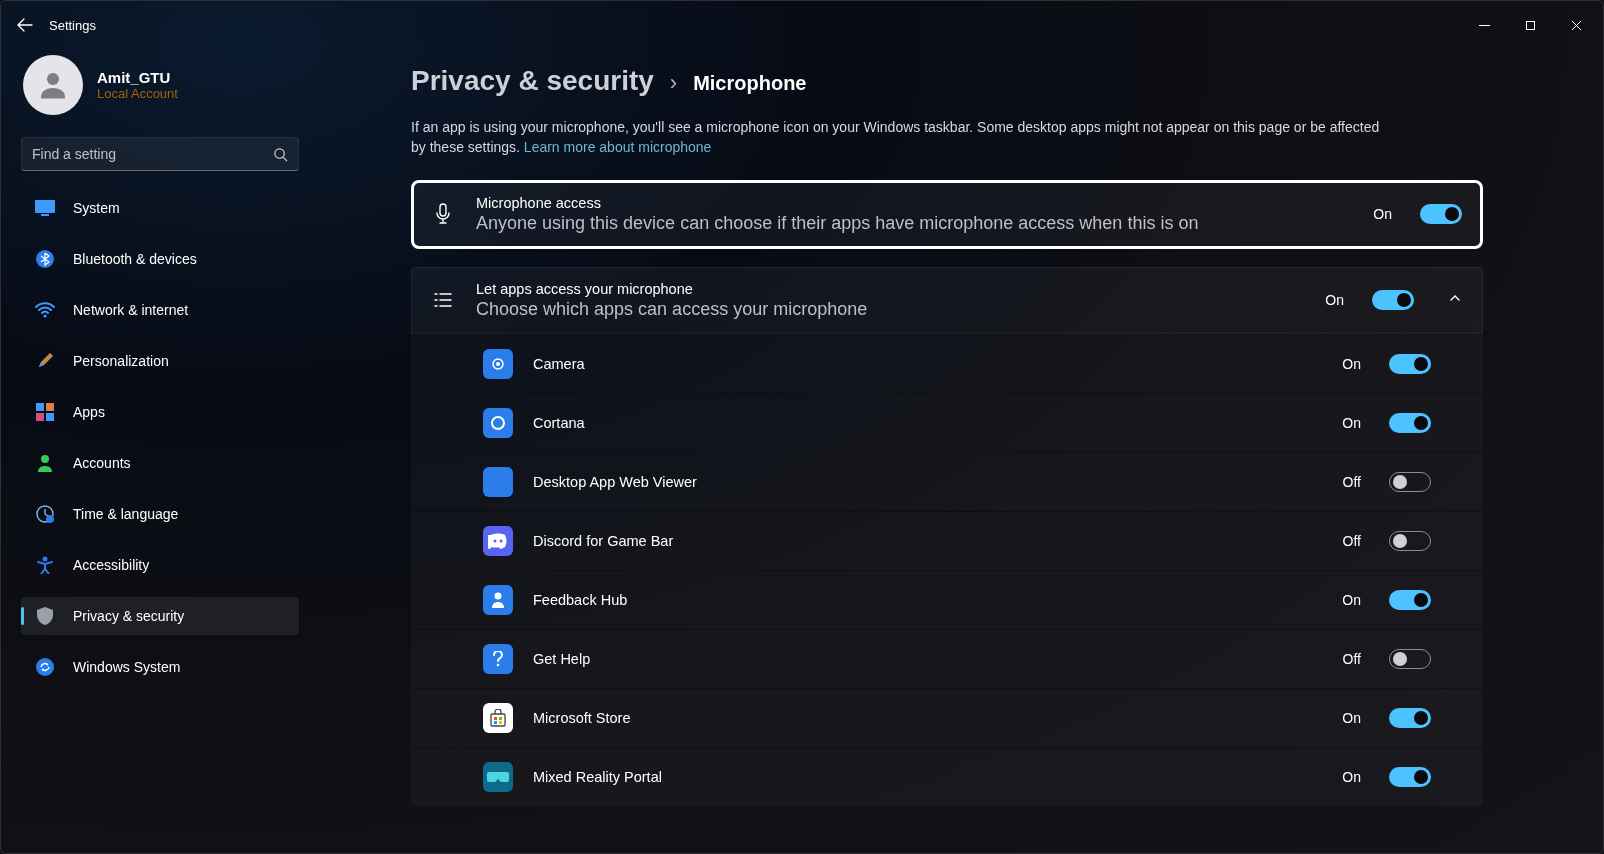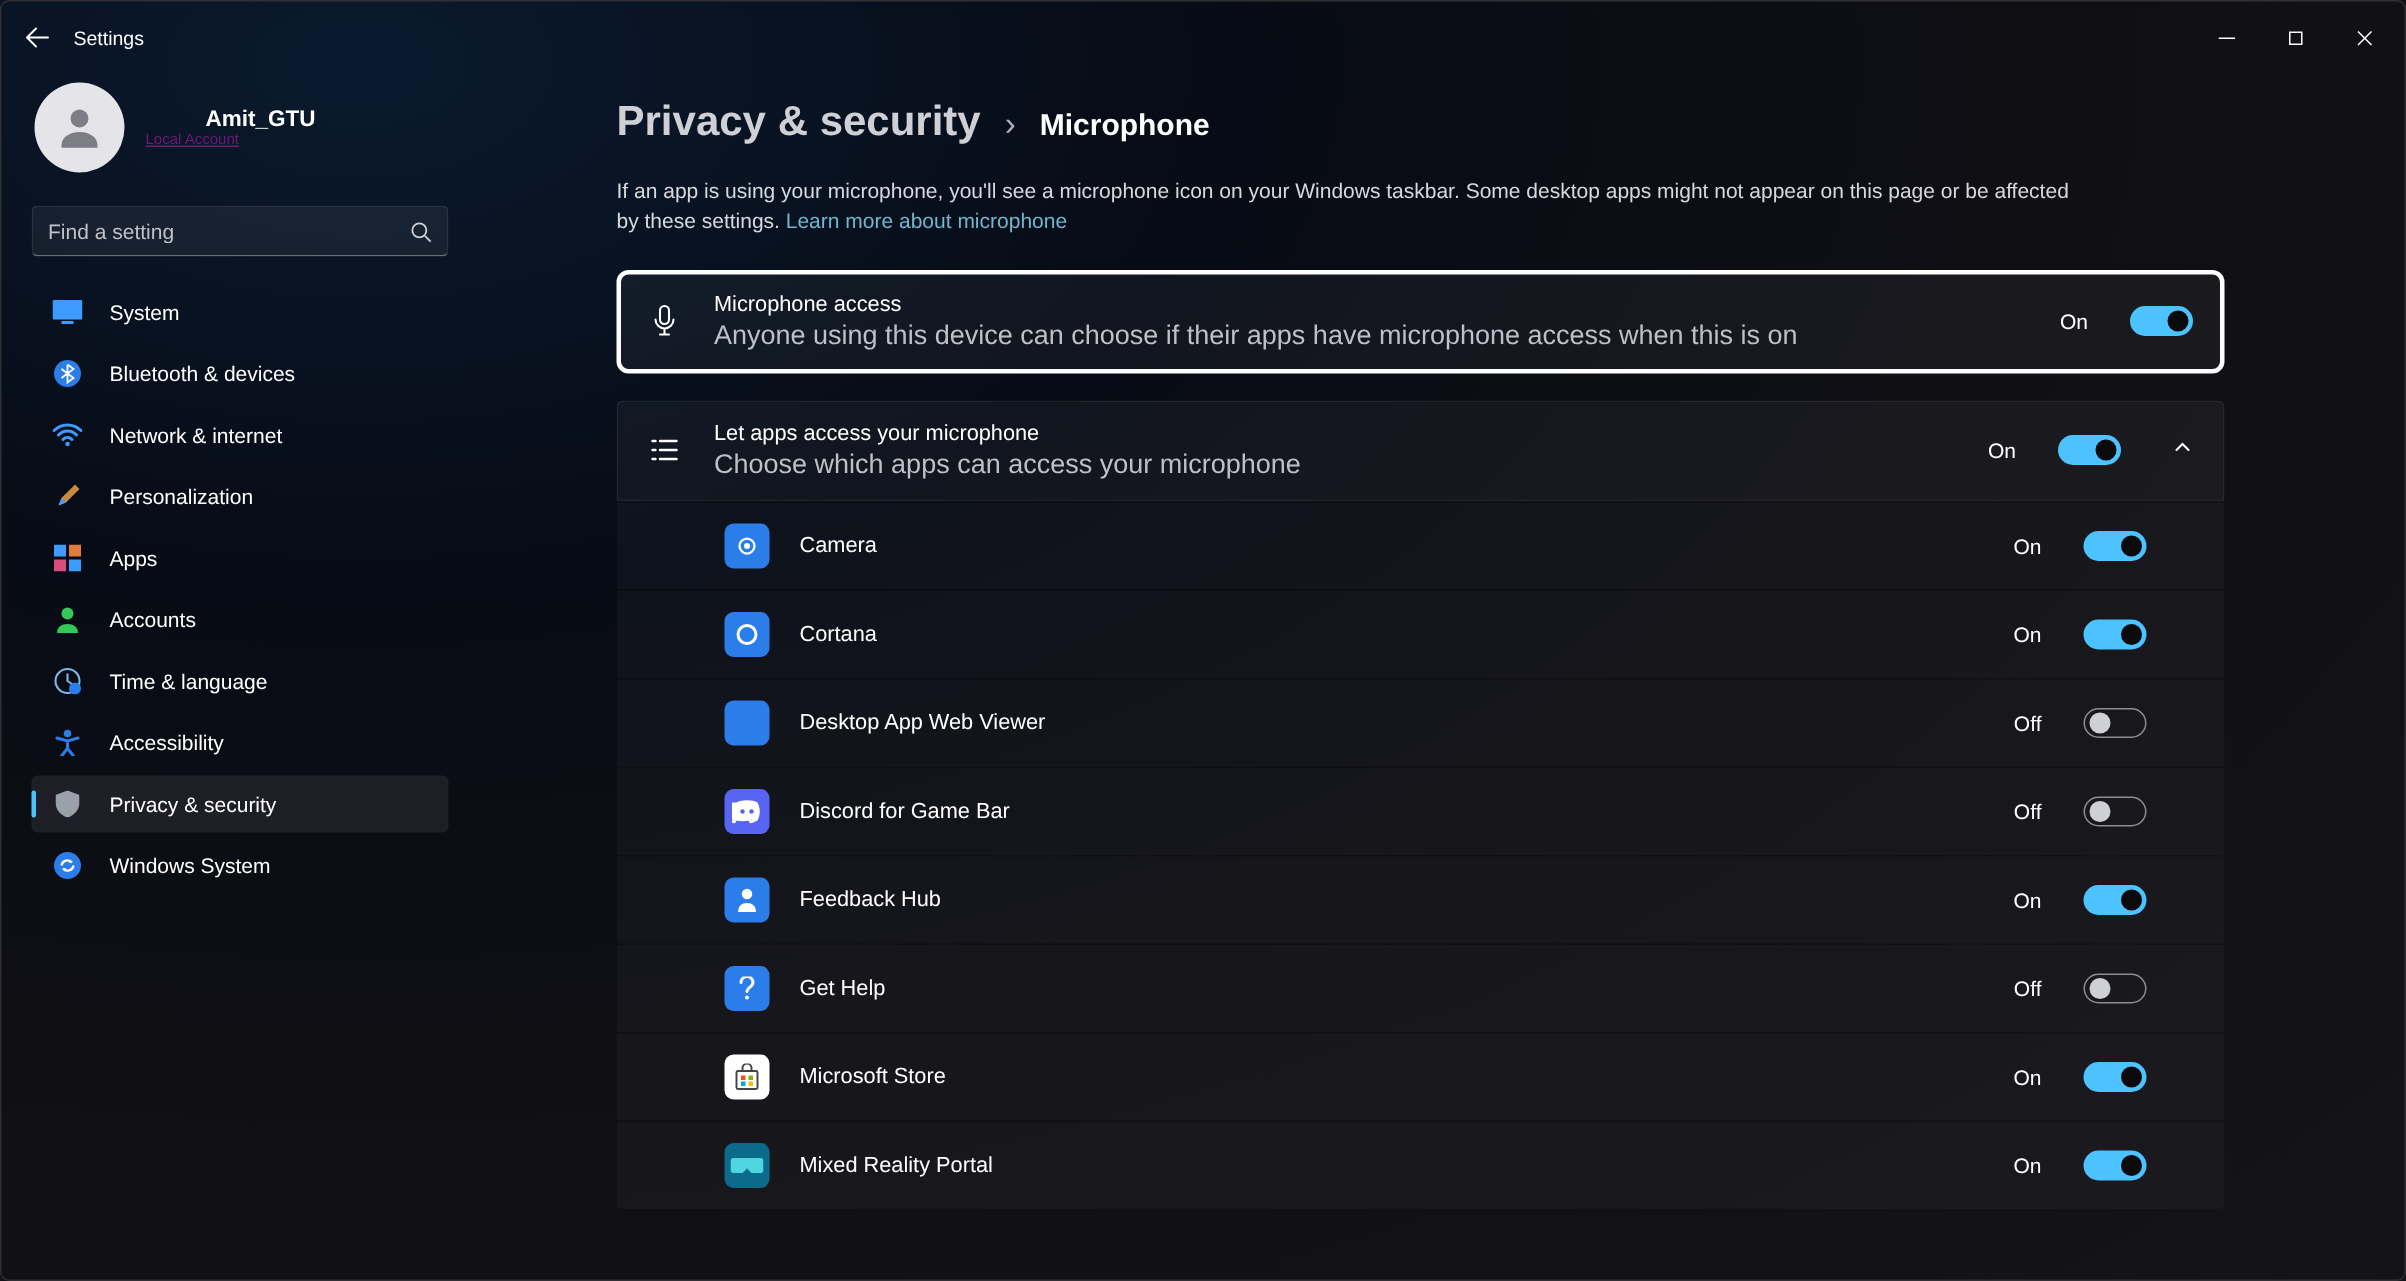--- a/index.html
+++ b/index.html
@@ -29,38 +29,38 @@
 .win-btn { width:46px; height:32px; display:flex; align-items:center; justify-content:center; color:#fff; }
 .layout { display:flex; height:calc(100% - 48px); }
 .sidebar { width: 310px; padding: 0 12px 0 20px; flex-shrink:0; }
 .profile { display:flex; align-items:center; gap:14px; padding: 6px 4px 18px 2px;}
 .avatar {
   width:60px; height:60px; border-radius:50%;
   background:#e4e4e9;
   display:flex; align-items:center; justify-content:center;
 }
 .avatar svg { fill:#7d7d85; }
-.user-name { font-size:15px; font-weight:600;margin-left:40px; }
-.user-sub { font-size:10px; color:#701a75;text-decoration:underline; }
+.user-name { font-size:15px; font-weight:600; }
+.user-sub { font-size:13px; color:#a16207; }
 .search {
   margin: 4px 0 18px 0;
   height:34px;
   background: rgba(255,255,255,0.06);
   border: 1px solid rgba(255,255,255,0.08);
   border-bottom: 1px solid rgba(255,255,255,0.35);
   border-radius:4px;
   display:flex; align-items:center;
   padding: 0 10px;
 }
 .search input {
   background:transparent; border:none; outline:none; color:#fff; flex:1;
   font-size:14px;
 }
 .search input::placeholder { color:#c0c0c7; }
-.nav { display:flex; flex-direction:column; gap:3px; }
+.nav { display:flex; flex-direction:column; gap:13px; }
 .nav-item {
   position:relative;
   height:38px;
   display:flex; align-items:center;
   padding: 0 12px;
   border-radius:4px;
   font-size:14px;
   cursor:pointer;
 }
 .nav-item.selected { background: rgba(255,255,255,0.08); }

